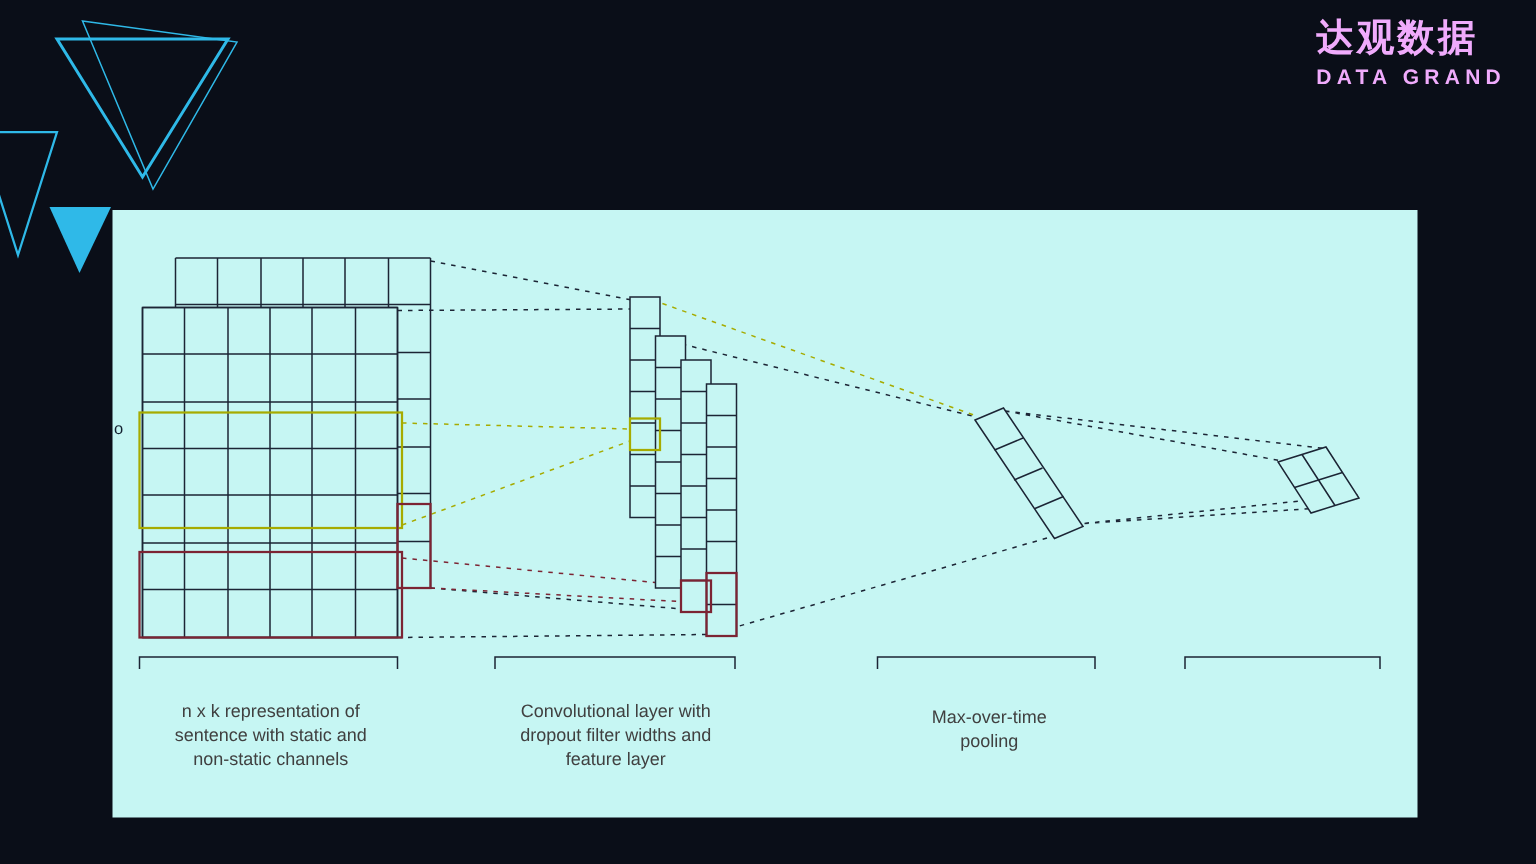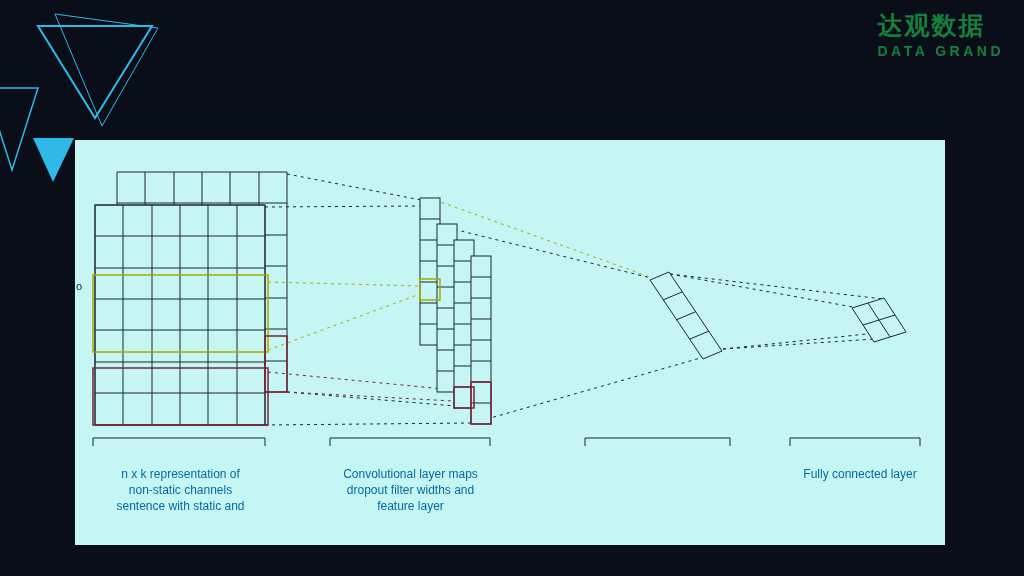--- a/index.html
+++ b/index.html
@@ -4,38 +4,38 @@
 <style>
   html,body{margin:0;padding:0;}
   body{
     width:1024px;height:576px;
     background:#0a0e18;
     overflow:hidden;
     position:relative;
     font-family:"Liberation Sans",sans-serif;
   }
   .deco{position:absolute;left:0;top:0;}
-  .logo{position:absolute;top:12px;right:20px;color:#15803d;text-align:left;}
+  .logo{position:absolute;top:12px;right:20px;color:#f0abfc;text-align:left;}
   .logo-cn{font-size:25px;font-weight:bold;letter-spacing:2px;line-height:1.1;}
   .logo-en{font-size:14px;font-weight:bold;letter-spacing:3.5px;margin-top:3px;text-align:center;}
   .panel{
     position:absolute;left:75px;top:140px;width:870px;height:405px;
     background:#c6f6f3;
   }
   .panel svg{position:absolute;left:0;top:0;}
   .gridline{stroke:#1c2535;stroke-width:1;fill:none;}
   .cell{fill:#c6f6f3;stroke:#1c2535;stroke-width:1;}
   .panelfill{fill:#c6f6f3;stroke:#1c2535;stroke-width:1;}
   .dash-k{stroke:#1c2535;stroke-width:1;fill:none;stroke-dasharray:3 4;}
   .dash-y{stroke:#a6ab00;stroke-width:1;fill:none;stroke-dasharray:3 4;}
   .dash-r{stroke:#7c2433;stroke-width:1;fill:none;stroke-dasharray:3 4;}
   .hl-y{fill:none;stroke:#a6ab00;stroke-width:1.5;}
   .hl-r{fill:none;stroke:#7c2433;stroke-width:1.5;}
   .caption{
-    position:absolute;font-size:12px;line-height:1.35;color:#0369a1;
+    position:absolute;font-size:12px;line-height:1.35;color:#404040;
     text-align:center;
   }
   .side-glyph{position:absolute;left:1px;top:140px;font-size:11px;color:#13202f;}
 </style>
 </head>
 <body>
 
 <svg class="deco" width="220" height="200">
   <polygon points="38,26 152,26 95,118" fill="none" stroke="#2fb9e8" stroke-width="2"></polygon>
   <polygon points="55,14 158,28 102,126" fill="none" stroke="#2fb9e8" stroke-width="1"></polygon>
@@ -101,24 +101,28 @@
       <rect class="hl-r" x="396" y="242" width="20" height="42"></rect>
     </g>
 
     <path class="gridline" d="M18 306 V298 H190 V306 M255 306 V298 H415 V306 M510 306 V298 H655 V306 M715 306 V298 H845 V306"></path>
   </svg>
 
   <div class="side-glyph">o</div>
 
   <div class="caption" style="left:18px;top:326px;width:175px;">
     <div>n x k representation of</div>
+    <div>sentence with static and</div>
     <div>non-static channels</div>
-    <div>sentence with static and</div>
   </div>
   <div class="caption" style="left:248px;top:326px;width:175px;">
-    <div>Convolutional layer maps</div>
+    <div>Convolutional layer with</div>
     <div>dropout filter widths and</div>
     <div>feature layer</div>
   </div>
+  <div class="caption" style="left:512px;top:330px;width:145px;">
+    <div>Max-over-time</div>
+    <div>pooling</div>
+    <div></div>
+  </div>
   <div class="caption" style="left:705px;top:326px;width:160px;">
-    <div>Fully connected layer</div>
   </div>
 </div>
 
 </body></html>

